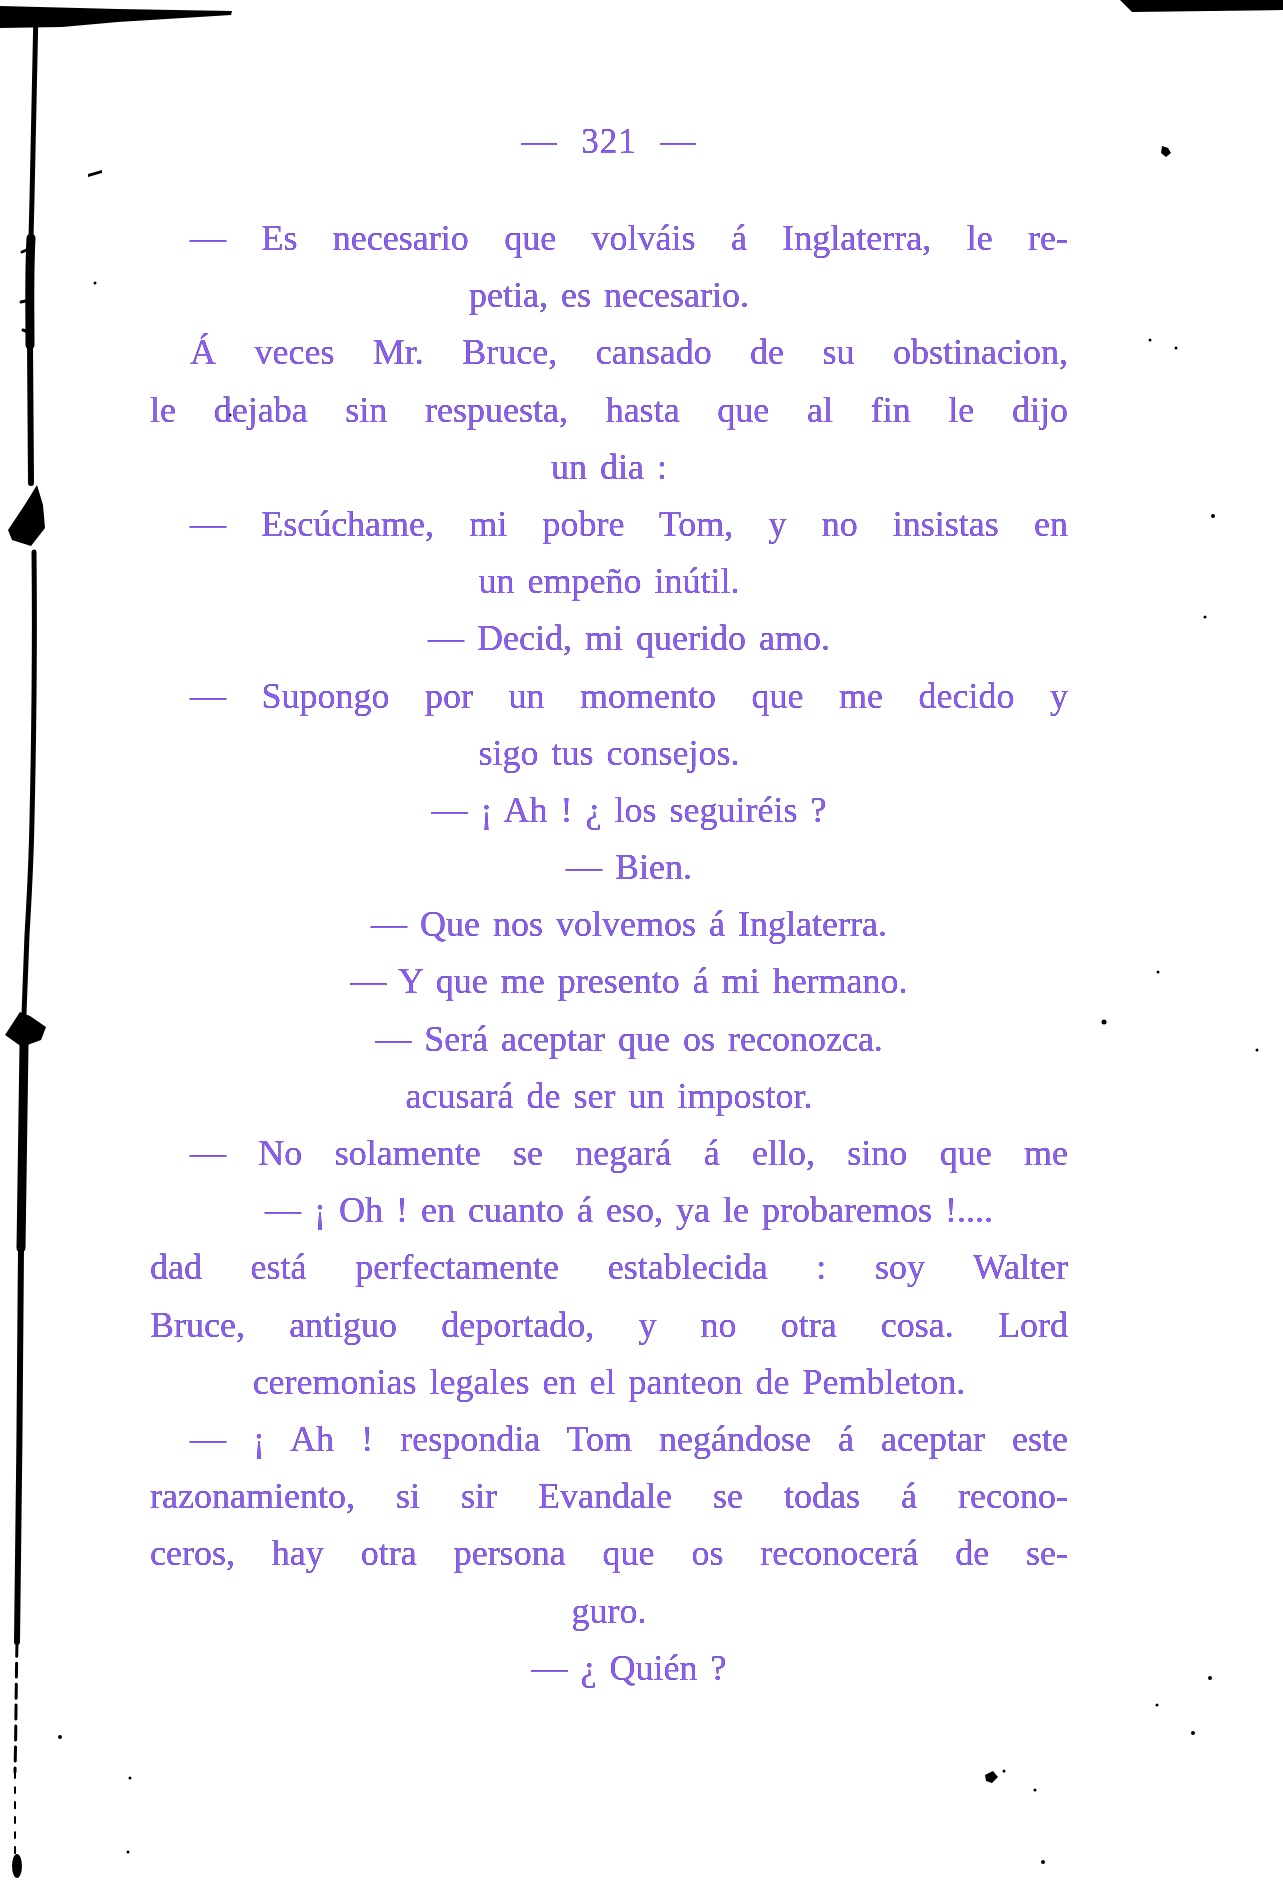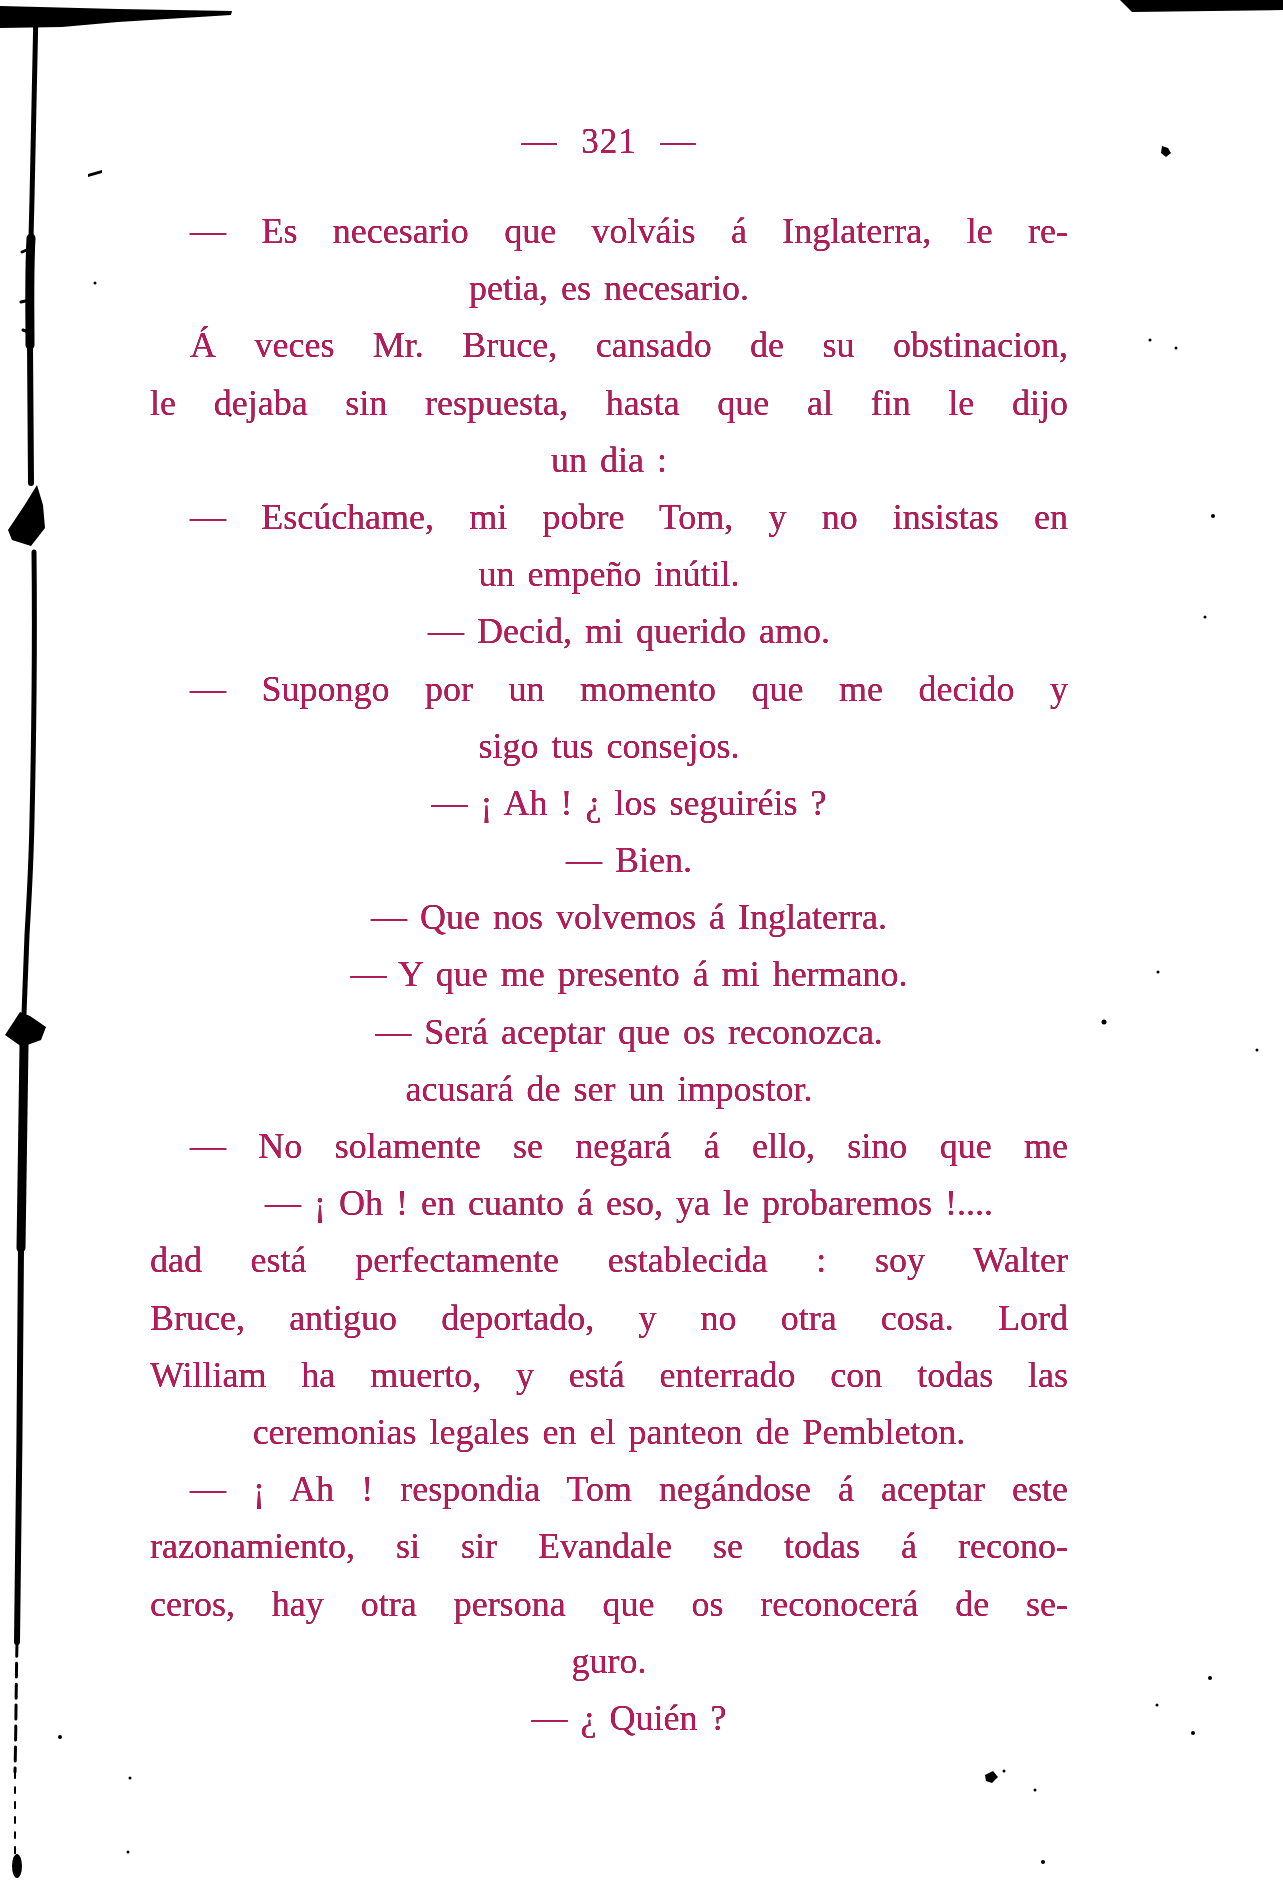--- a/index.html
+++ b/index.html
@@ -8,21 +8,21 @@
     background: #ffffff;
     width: 1283px;
     height: 1885px;
     overflow: hidden;
   }
   .page {
     position: relative;
     width: 1283px;
     height: 1454px;
     background: #ffffff;
-    color: #be185d;
+    color: #8b5cf6;
     font-family: "Liberation Serif", serif;
   }
   .artifacts {
     position: absolute;
     left: 0; top: 0;
     width: 1283px;
     height: 1885px;
     pointer-events: none;
   }
   .pagenum {
@@ -33,21 +33,21 @@
     text-align: center;
     font-size: 35px;
     word-spacing: 14px;
     letter-spacing: 1px;
     text-shadow: 0 0 0.6px #000;
     white-space: nowrap;
   }
   .text-block {
     position: absolute;
     left: 150px;
-    top: 203px;
+    top: 210px;
     width: 918px;
     font-size: 36px;
     text-shadow: 0 0 0.6px #000;
     word-spacing: 4px;
   }
   .line {
     height: 57.2px;
     line-height: 57.2px;
     text-align: center;
   }
@@ -133,21 +133,20 @@
       <div class="line indent">— ¡ Ah ! ¿ los seguiréis ?</div>
       <div class="line indent">— Bien.</div>
       <div class="line indent">— Que nos volvemos á Inglaterra.</div>
       <div class="line indent">— Y que me presento á mi hermano.</div>
       <div class="line indent">— Será aceptar que os reconozca.</div>
       <div class="line">acusará de ser un impostor.</div>
       <div class="line indent just">— No solamente se negará á ello, sino que me</div>
       <div class="line indent">— ¡ Oh ! en cuanto á eso, ya le probaremos !....</div>
       <div class="line just">dad está perfectamente establecida : soy Walter</div>
       <div class="line just">Bruce, antiguo deportado, y no otra cosa. Lord</div>
-      <div class="line just">William ha muerto, y está enterrado con todas las</div>
       <div class="line">ceremonias legales en el panteon de Pembleton.</div>
       <div class="line indent just">— ¡ Ah ! respondia Tom negándose á aceptar este</div>
       <div class="line just">razonamiento, si sir Evandale se todas á recono-</div>
       <div class="line just">ceros, hay otra persona que os reconocerá de se-</div>
       <div class="line">guro.</div>
       <div class="line indent">— ¿ Quién ?</div>
     </div>
 
 </div>
 

